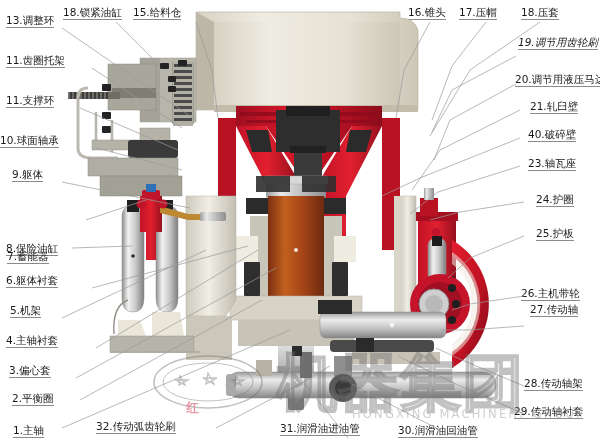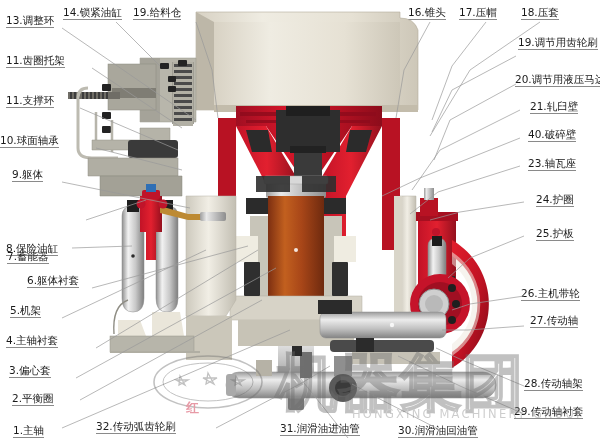--- a/index.html
+++ b/index.html
@@ -347,49 +347,49 @@
     <path class="leader" d="M524,386 L462,360 L436,348"></path>
     <path class="leader" d="M524,414 L460,386 L398,356"></path>
 
     <path class="leader" d="M216,428 L300,384 L330,366"></path>
     <path class="leader" d="M440,430 L374,396 L352,384"></path>
     <path class="leader" d="M348,438 L316,398 L300,378"></path>
   </svg>
 
   <div class="lbl-layer">
 
-    <div class="label" style="left:63px;  top:6px;">14.锁紧油缸</div>
-    <div class="label" style="left:133px; top:6px;">19.给料仓</div>
+    <div class="label" style="left:63px;  top:6px;">18.锁紧油缸</div>
+    <div class="label" style="left:133px; top:6px;">15.给料仓</div>
     <div class="label" style="left:408px; top:6px;text-align:center;">16.锥头</div>
     <div class="label" style="left:459px; top:6px;">17.压帽</div>
     <div class="label" style="left:521px; top:6px;">18.压套</div>
 
     <div class="label" style="left:6px;  top:14px;">13.调整环</div>
     <div class="label" style="left:6px;  top:54px;">11.齿圈托架</div>
     <div class="label" style="left:6px;  top:94px;">11.支撑环</div>
     <div class="label" style="left:0;  top:134px;">10.球面轴承</div>
     <div class="label" style="left:12px; top:168px;">9.躯体</div>
     <div class="label" style="left:6px;  top:206px;margin-top:36px;">8.保险油缸</div>
     <div class="label" style="left:7px;  top:234px;margin-top:16px;">7.蓄能器</div>
-    <div class="label" style="left:6px;  top:274px;margin-left:21px;">6.躯体衬套</div>
+    <div class="label" style="left:6px;  top:274px;">6.躯体衬套</div>
     <div class="label" style="left:10px; top:304px;">5.机架</div>
     <div class="label" style="left:6px;  top:334px;">4.主轴衬套</div>
     <div class="label" style="left:9px;  top:364px;">3.偏心套</div>
     <div class="label" style="left:12px; top:392px;">2.平衡圈</div>
     <div class="label" style="left:13px; top:424px;">1.主轴</div>
 
-    <div class="label" style="left:518px; top:36px;">19.调节用齿轮刷</div>
+    <div class="label" style="left:518px; top:36px;font-style:italic;">19.调节用齿轮刷</div>
     <div class="label" style="left:515px; top:73px;">20.调节用液压马达</div>
     <div class="label" style="left:530px; top:100px;">21.轧臼壁</div>
     <div class="label" style="left:528px; top:128px;">40.破碎壁</div>
     <div class="label" style="left:528px; top:157px;">23.轴瓦座</div>
     <div class="label" style="left:536px; top:193px;">24.护圈</div>
     <div class="label" style="left:536px; top:227px;">25.护板</div>
     <div class="label" style="left:521px; top:287px;">26.主机带轮</div>
-    <div class="label" style="left:530px; top:314px;">27.传动轴</div>
+    <div class="label" style="left:530px; top:303px;">27.传动轴</div>
     <div class="label" style="left:524px; top:377px;">28.传动轴架</div>
     <div class="label" style="left:514px; top:405px;">29.传动轴衬套</div>
 
     <div class="label" style="left:96px;  top:420px;">32.传动弧齿轮刷</div>
     <div class="label" style="left:280px; top:422px;">31.润滑油进油管</div>
     <div class="label" style="left:398px; top:424px;">30.润滑油回油管</div>
   </div>
 
 </div>
 

